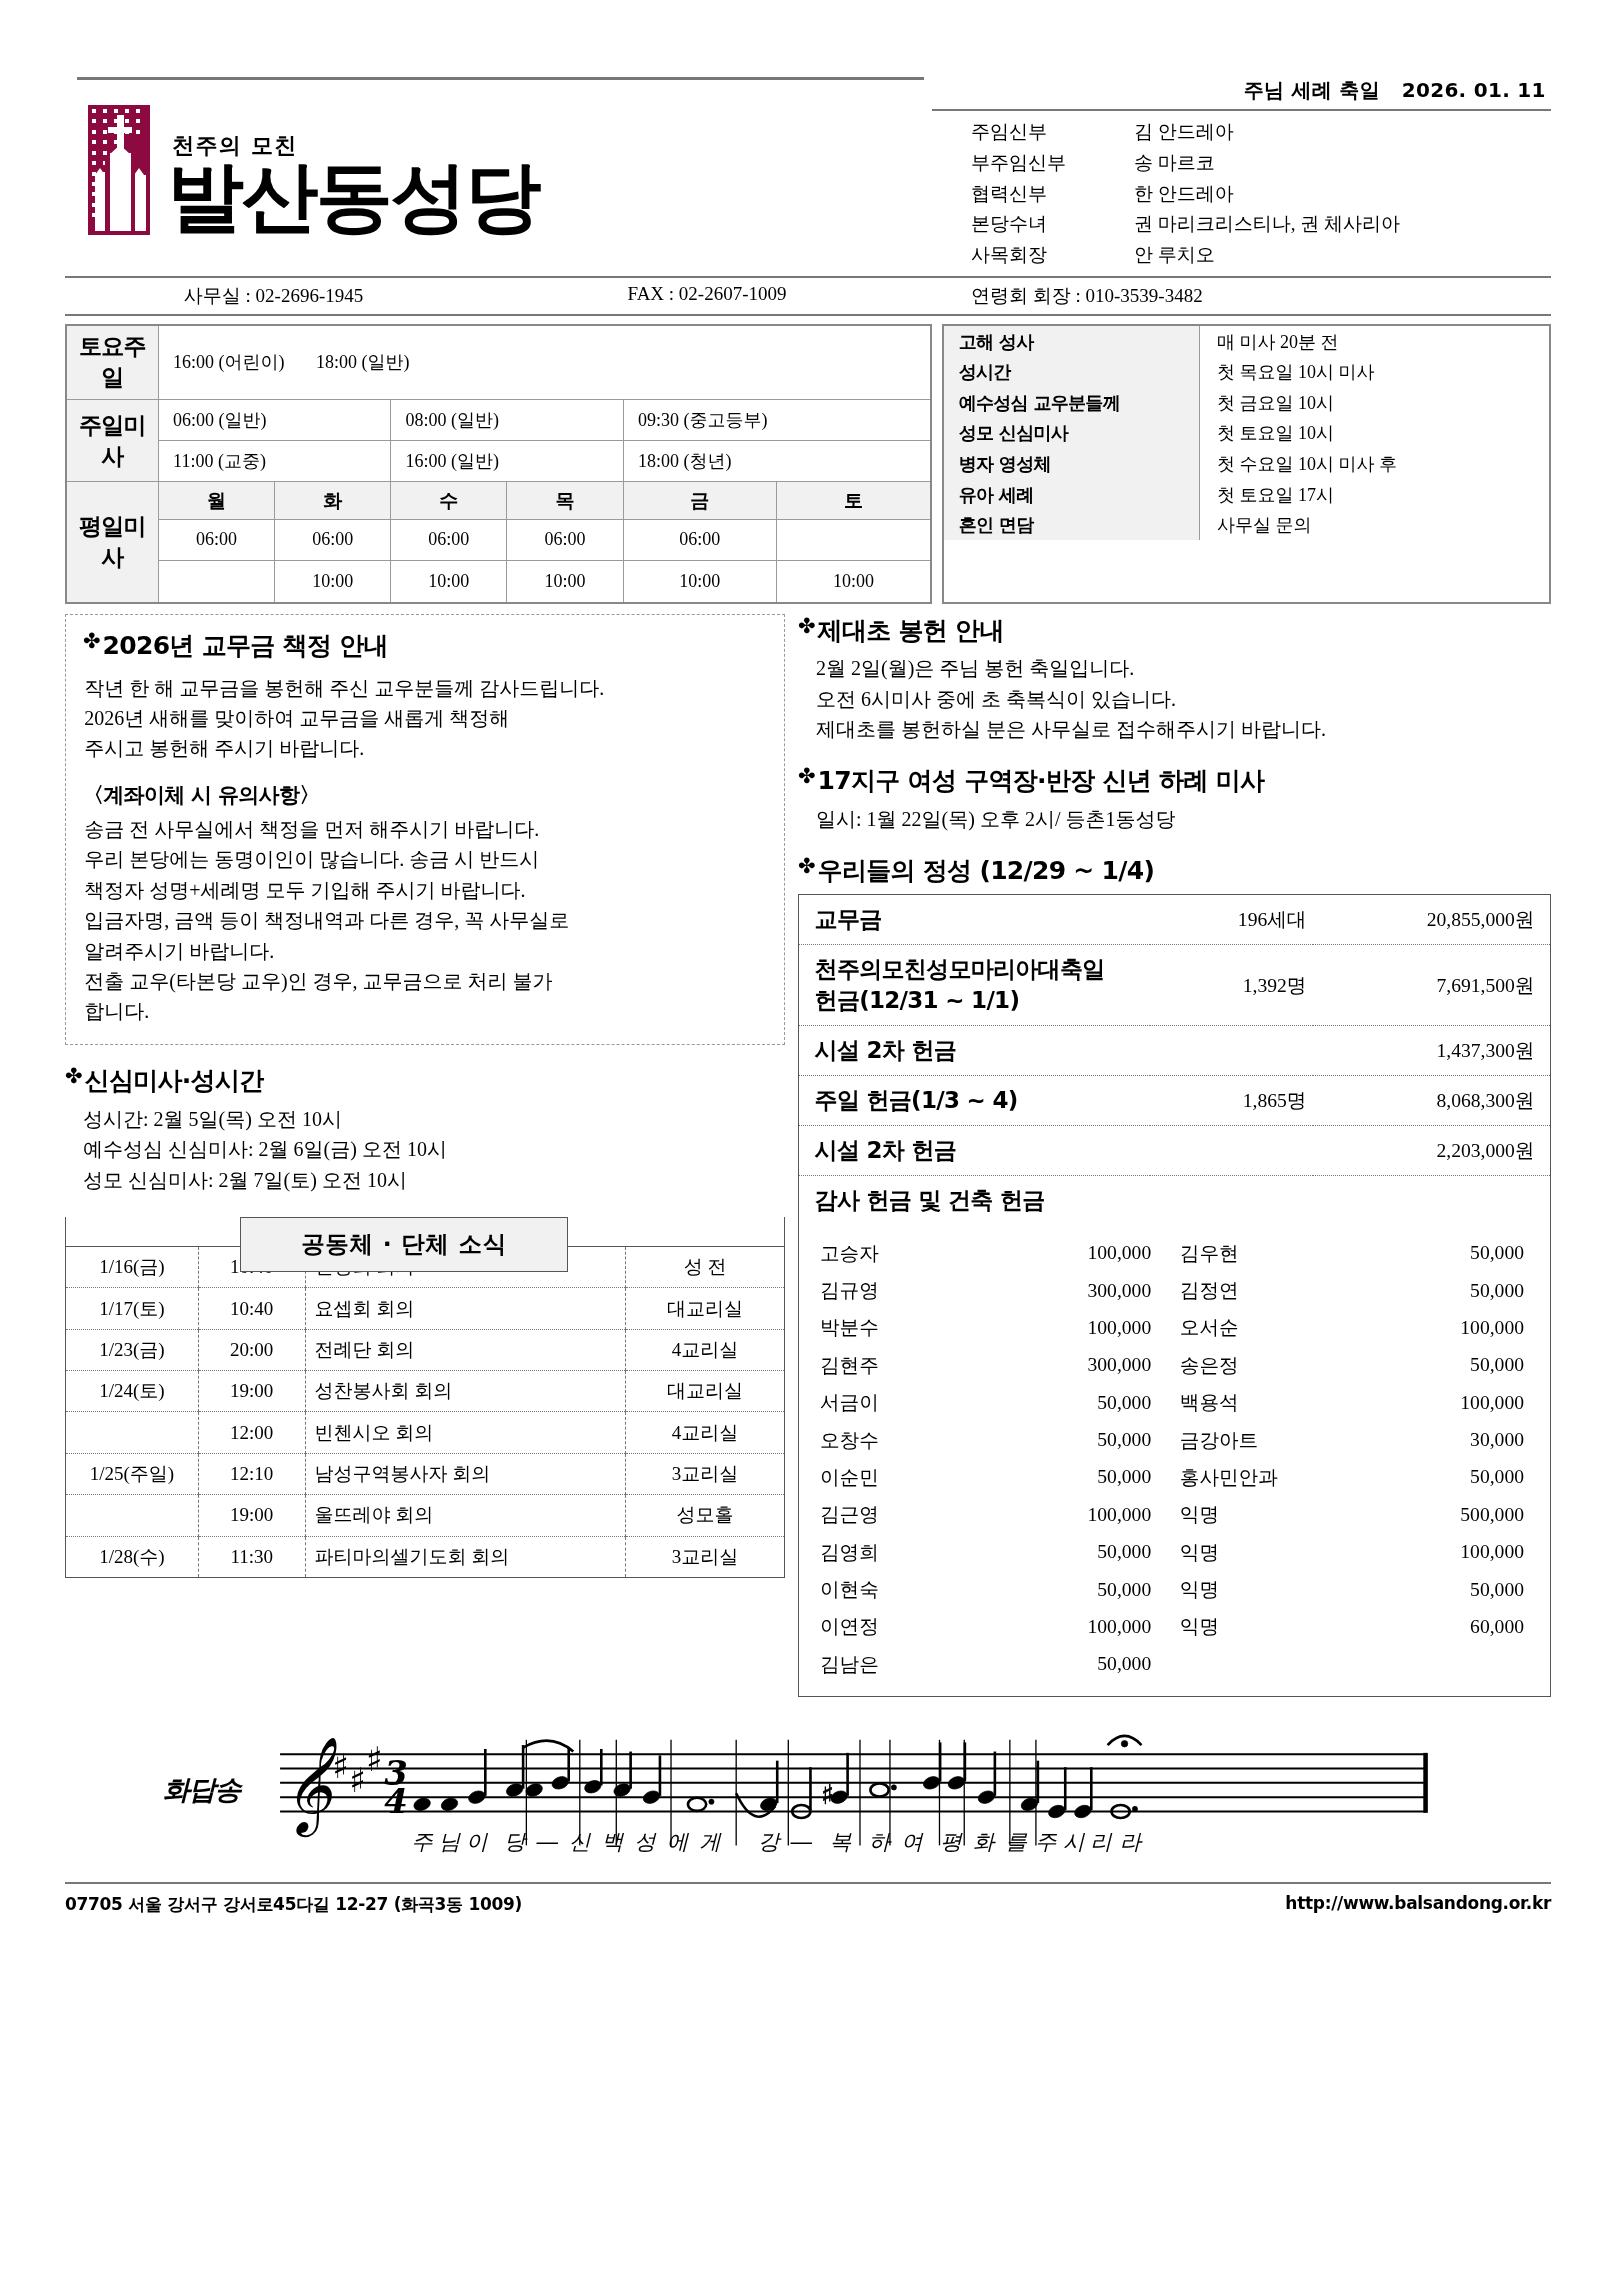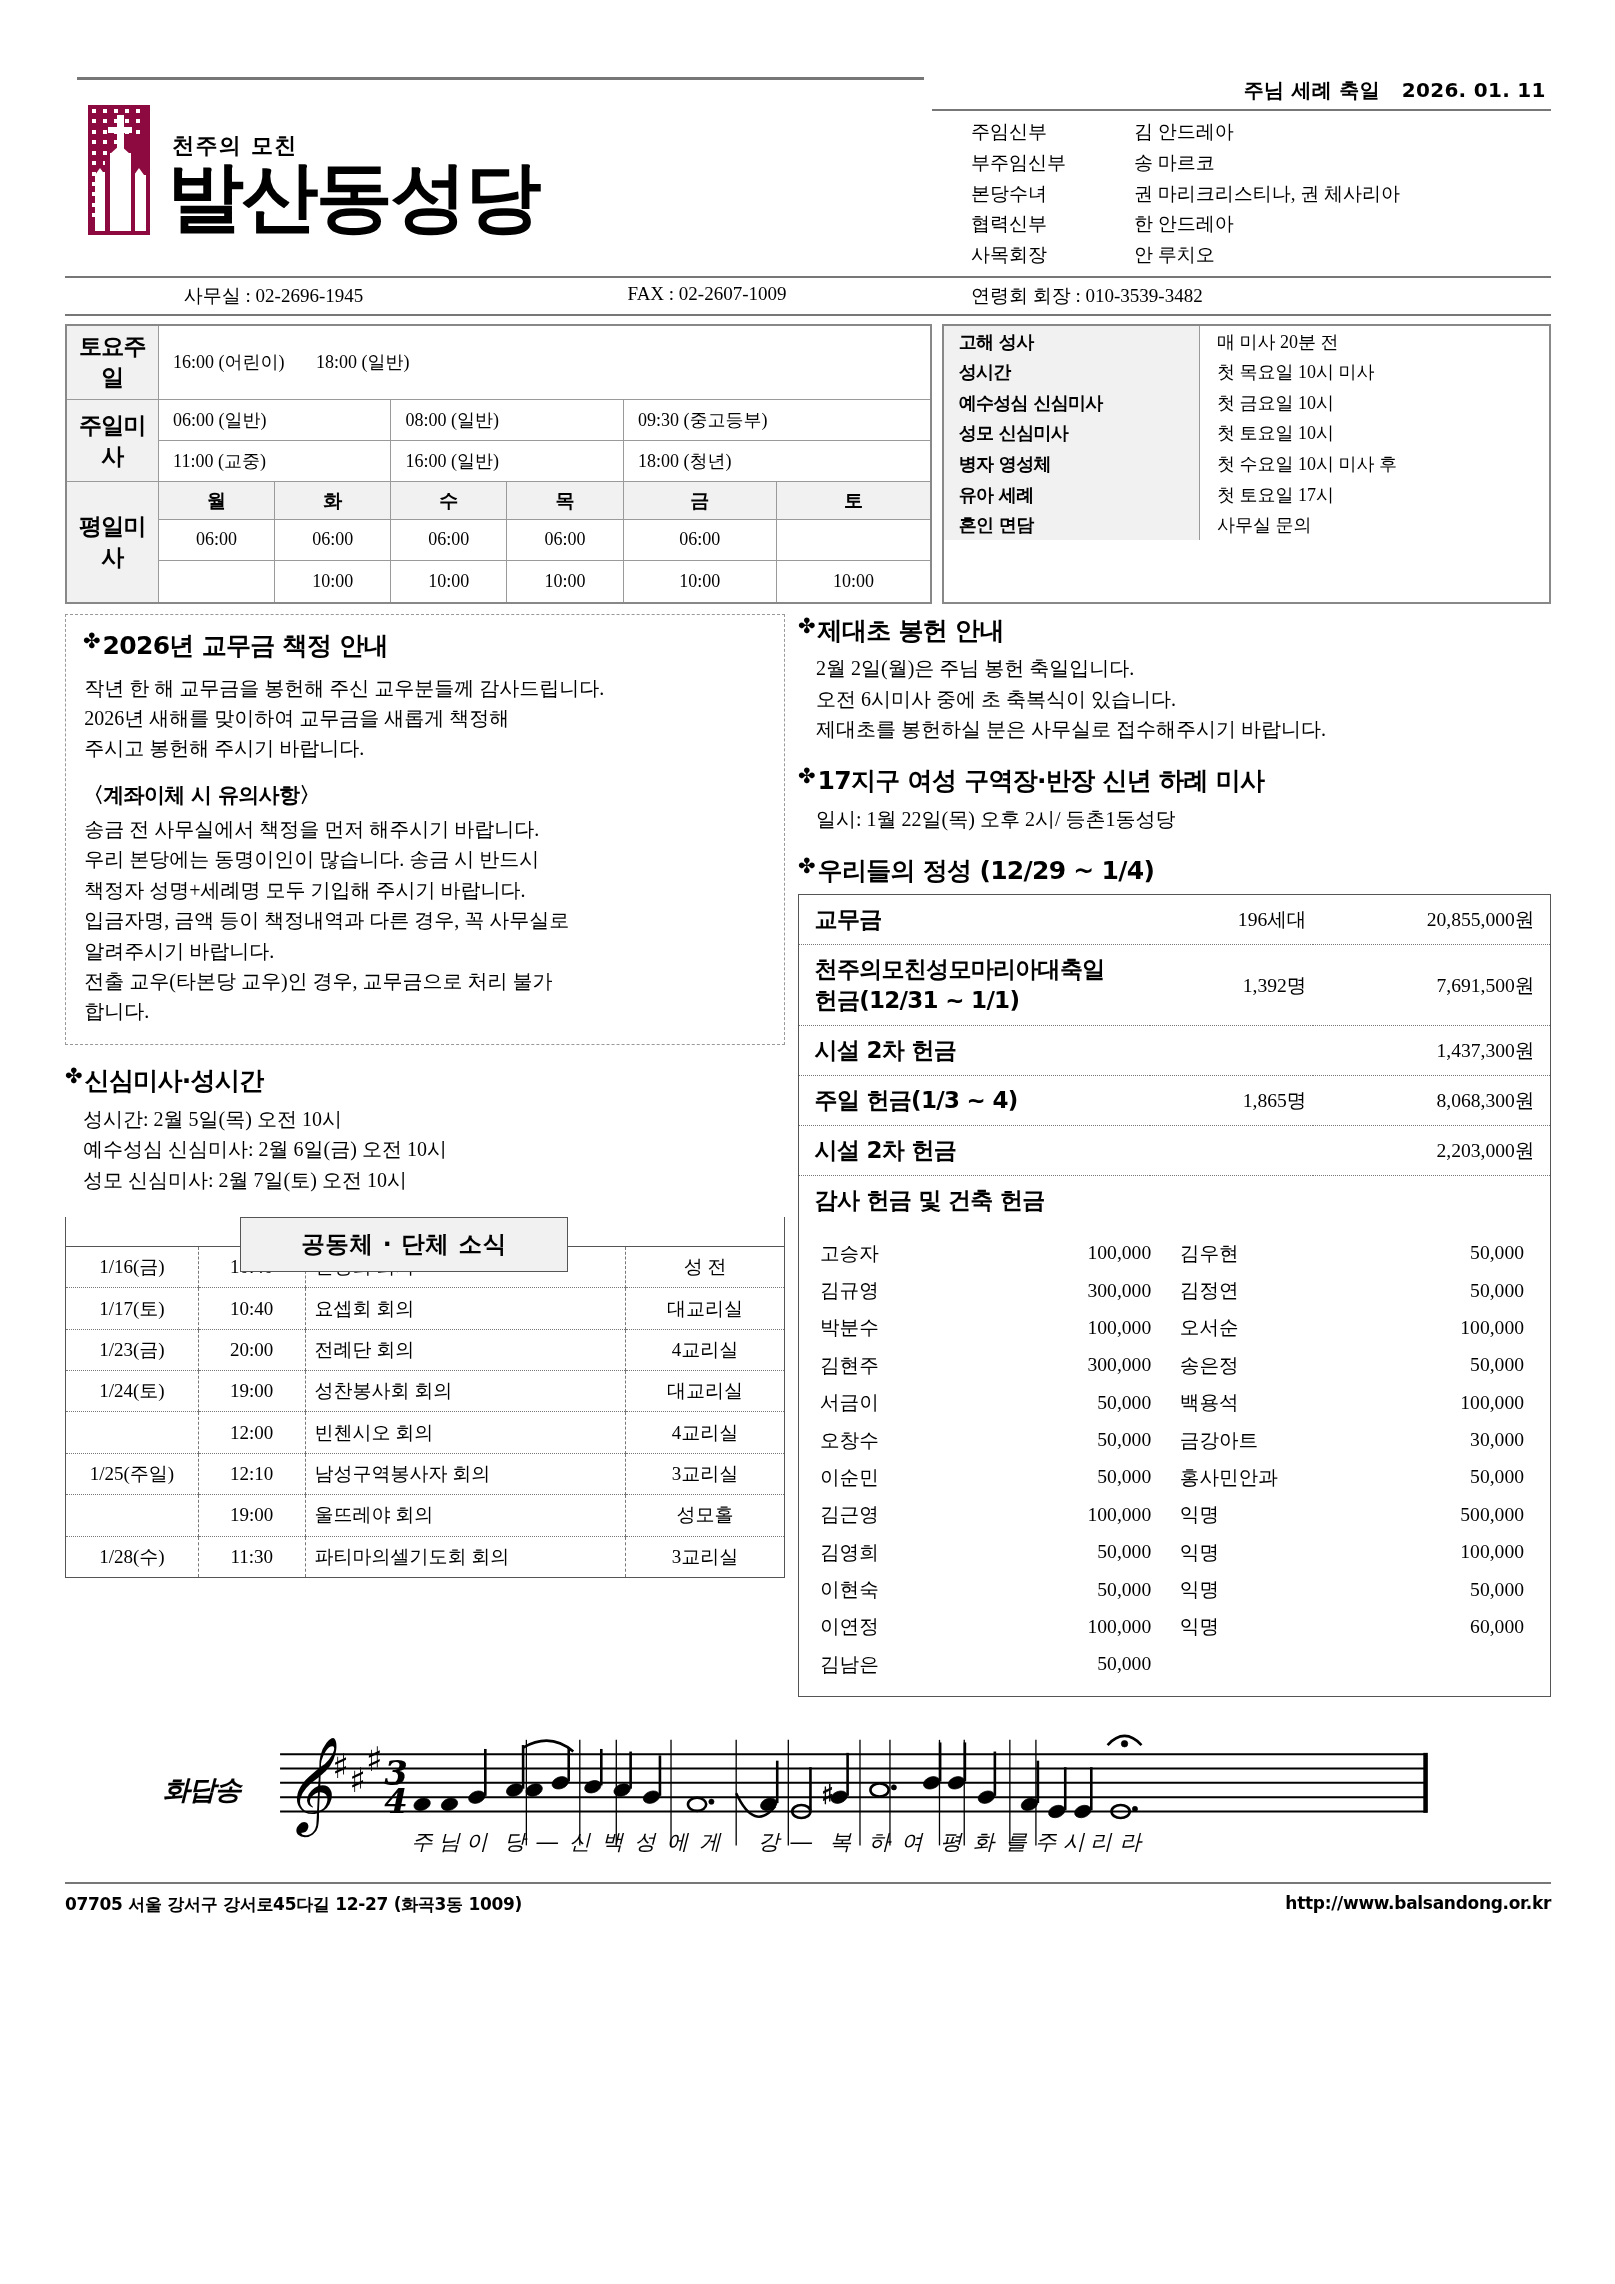--- a/index.html
+++ b/index.html
@@ -185,26 +185,26 @@
       <div class="staff" id="staff-list">
           <div class="staffrow">
             <div class="role">주임신부</div>
             <div class="name">김 안드레아</div>
           </div>
           <div class="staffrow">
             <div class="role">부주임신부</div>
             <div class="name">송 마르코</div>
           </div>
           <div class="staffrow">
+            <div class="role">협력신부</div>
+            <div class="name">한 안드레아</div>
+          </div>
+          <div class="staffrow">
             <div class="role">본당수녀</div>
             <div class="name">권 마리크리스티나, 권 체사리아</div>
-          </div>
-          <div class="staffrow">
-            <div class="role">협력신부</div>
-            <div class="name">한 안드레아</div>
           </div>
           <div class="staffrow">
             <div class="role">사목회장</div>
             <div class="name">안 루치오</div>
           </div>
         </div>
     </div>
   </div>
 
   <div class="contactrow">
@@ -265,21 +265,21 @@
         <tbody id="sac-body">
             <tr>
               <td class="k">고해 성사</td>
               <td class="v">매 미사 20분 전</td>
             </tr>
             <tr>
               <td class="k">성시간</td>
               <td class="v">첫 목요일 10시 미사</td>
             </tr>
             <tr>
-              <td class="k">예수성심 신심미사</td>
+              <td class="k">예수성심 교우분들께</td>
               <td class="v">첫 금요일 10시</td>
             </tr>
             <tr>
               <td class="k">성모 신심미사</td>
               <td class="v">첫 토요일 10시</td>
             </tr>
             <tr>
               <td class="k">병자 영성체</td>
               <td class="v">첫 수요일 10시 미사 후</td>
             </tr>

